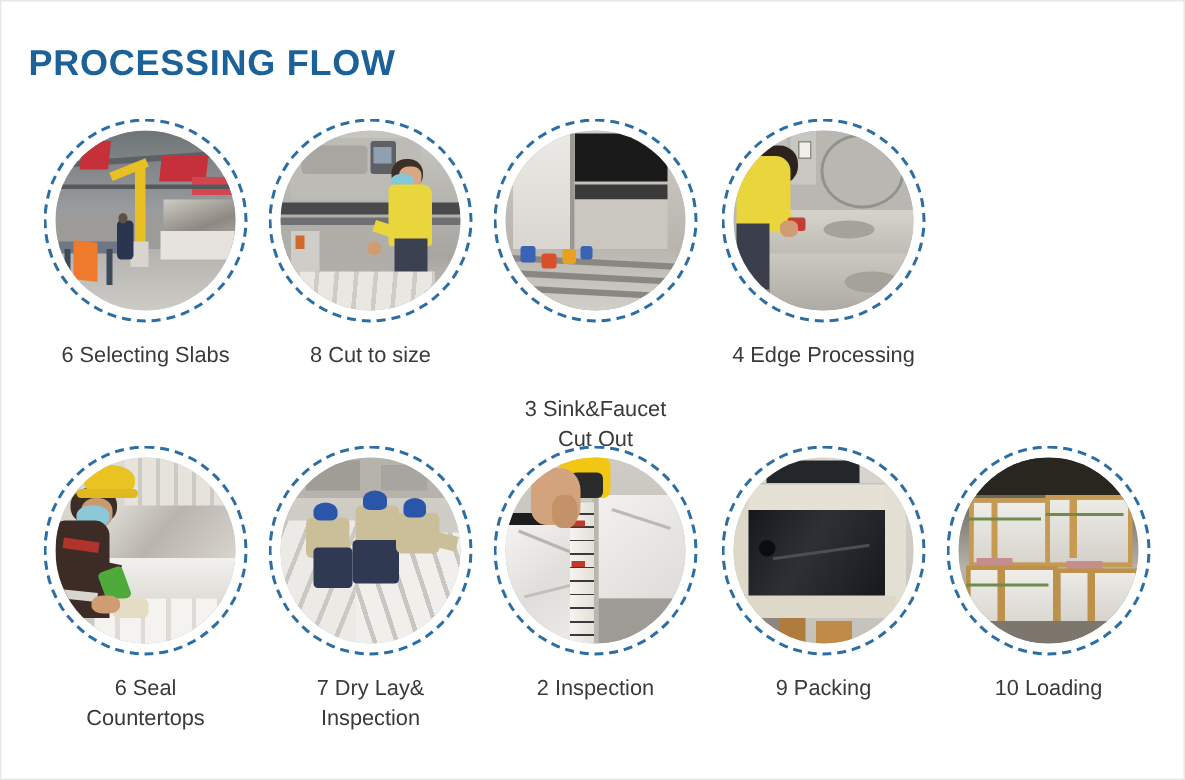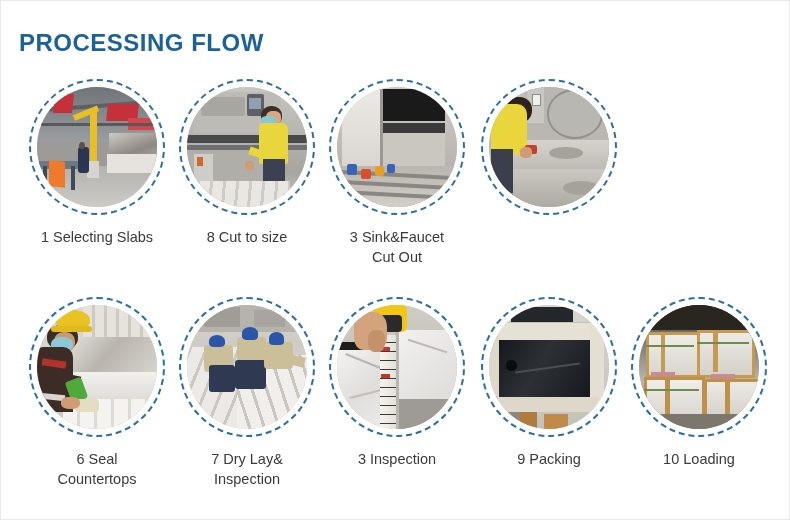--- a/index.html
+++ b/index.html
@@ -38,21 +38,21 @@
 
   .step{
     width:148px;
     display:flex;
     flex-direction:column;
     align-items:center;
     position:relative;
   }
   .step-1{margin-left:22px;}
   .step-2{margin-left:2px;}
-  .step-3{margin-left:2px;}
+  .step-3{margin-left:2px;gap:36px;}
   .step-4{margin-left:4px;}
   .step-5{margin-left:2px;}
 
   .step-6{margin-left:22px;}
   .step-7{margin-left:2px;}
   .step-8{margin-left:2px;}
   .step-9{margin-left:4px;}
   .step-10{margin-left:2px;}
 
   
@@ -296,21 +296,21 @@
             <div class="p1-crane"></div>
           <div class="p1-table"></div>
             <div class="p1-leg1"></div>
             <div class="p1-leg2"></div>
           <div class="p1-orange"></div>
             <div class="p1-box"></div>
           <div class="p1-worker"></div>
             <div class="p1-head"></div>
         </div>
       </div>
-      <div class="caption" style="color: rgb(58, 58, 58);">1 Selecting Slabs</div>
+      <div class="caption" style="color: rgb(58, 58, 58);">6 Selecting Slabs</div>
     </div>
 
     <div class="step step-2">
       <div class="circle-frame" style="border-color: rgb(44, 110, 163);">
         <div class="photo">
           <div class="p2-bg"></div>
             <div class="p2-mach"></div>
             <div class="p2-mach2"></div>
           <div class="p2-ctrl"></div>
             <div class="p2-ctrl-in"></div>
@@ -369,20 +369,21 @@
             <div class="p4-sink2"></div>
           <div class="p4-head"></div>
             <div class="p4-jacket"></div>
           <div class="p4-arm"></div>
             <div class="p4-tool"></div>
             <div class="p4-hand"></div>
           <div class="p4-pants"></div>
             <div class="p4-floor"></div>
         </div>
       </div>
+      <div class="caption cap-wide" style="color: rgb(58, 58, 58);">4 Edge Processing</div>
     </div>
 
 
   </div>
 
   <div class="row row-tall" id="row-2">
 
     <div class="step step-6">
       <div class="circle-frame" style="border-color: rgb(44, 110, 163);">
         <div class="photo">
@@ -448,21 +449,21 @@
           <div class="p8-tape"></div>
             <div class="p8-marks"></div>
           <div class="p8-red1"></div>
             <div class="p8-red2"></div>
           <div class="p8-tapecase"></div>
             <div class="p8-tapecase2"></div>
           <div class="p8-hand"></div>
             <div class="p8-thumb"></div>
         </div>
       </div>
-      <div class="caption" style="color: rgb(58, 58, 58);">3 Inspection</div>
+      <div class="caption" style="color: rgb(58, 58, 58);">2 Inspection</div>
     </div>
 
     <div class="step step-9">
       <div class="circle-frame" style="border-color: rgb(44, 110, 163);">
         <div class="photo">
           <div class="p9-bg"></div>
             <div class="p9-darkTop"></div>
           <div class="p9-crateTop"></div>
           <div class="p9-slab"></div>
             <div class="p9-vein"></div>

